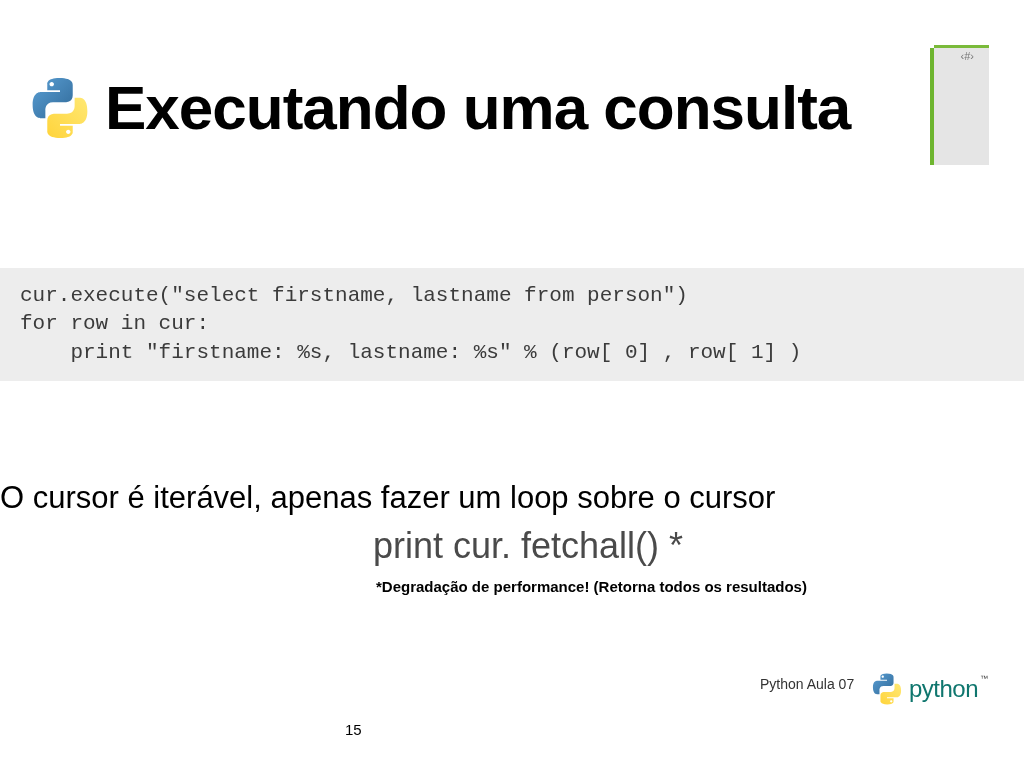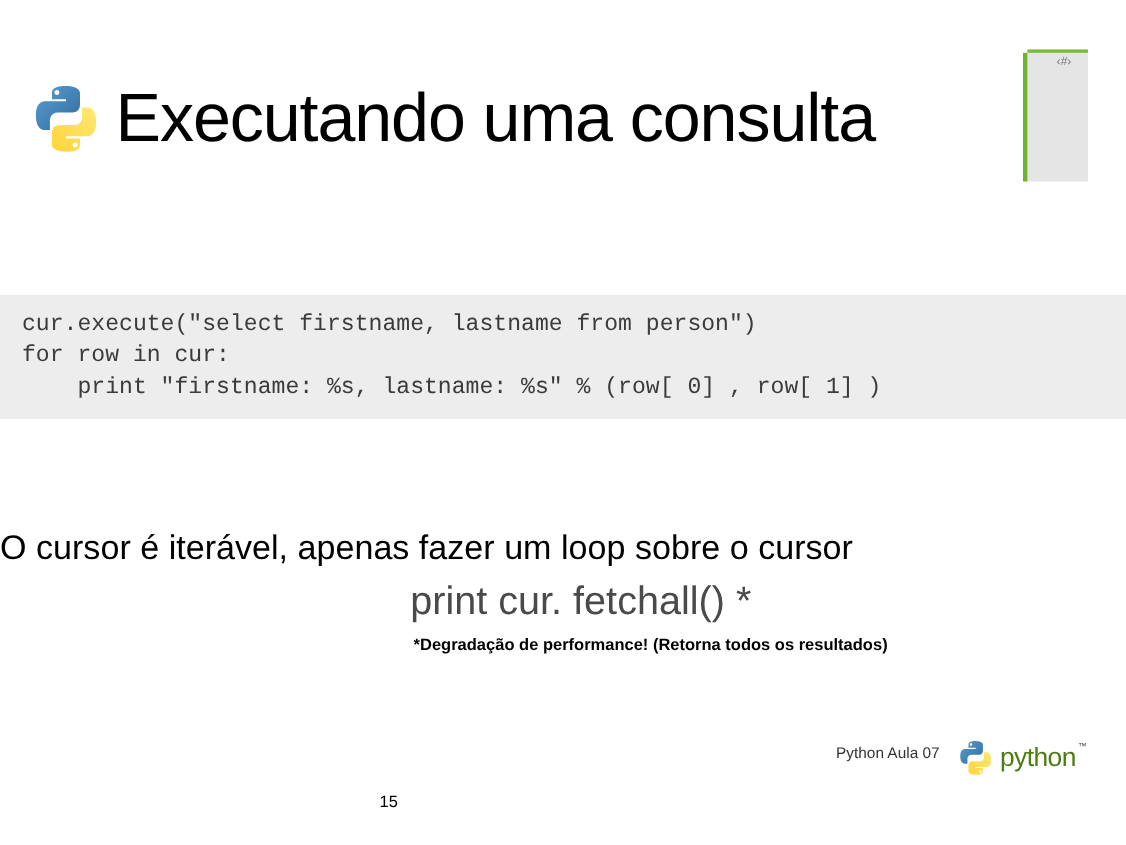--- a/index.html
+++ b/index.html
@@ -43,21 +43,21 @@
       align-items: center;
     }
     .python-logo-header {
       width: 70px;
       height: 70px;
       margin-right: 10px;
       flex-shrink: 0;
     }
     .title {
       font-size: 62px;
-      font-weight: normal;
+      font-weight: bold;
       color: #000;
       letter-spacing: -1px;
     }
     .code-block {
       position: absolute;
       top: 268px;
       left: 0;
       right: 0;
       background: #ededed;
       padding: 14px 20px 14px 20px;
@@ -104,21 +104,21 @@
       position: absolute;
       bottom: 58px;
       right: 20px;
       width: 135px;
       height: 42px;
       display: flex;
       align-items: center;
     }
     .python-logo-footer .word {
       font-size: 24px;
-      color: #4d7c0f;
+      color: #0f766e;
       margin-left: 4px;
       letter-spacing: -0.5px;
     }
     .python-logo-footer .tm {
       font-size: 8px;
       color: #444;
       align-self: flex-start;
       margin-top: 6px;
       margin-left: 2px;
     }

